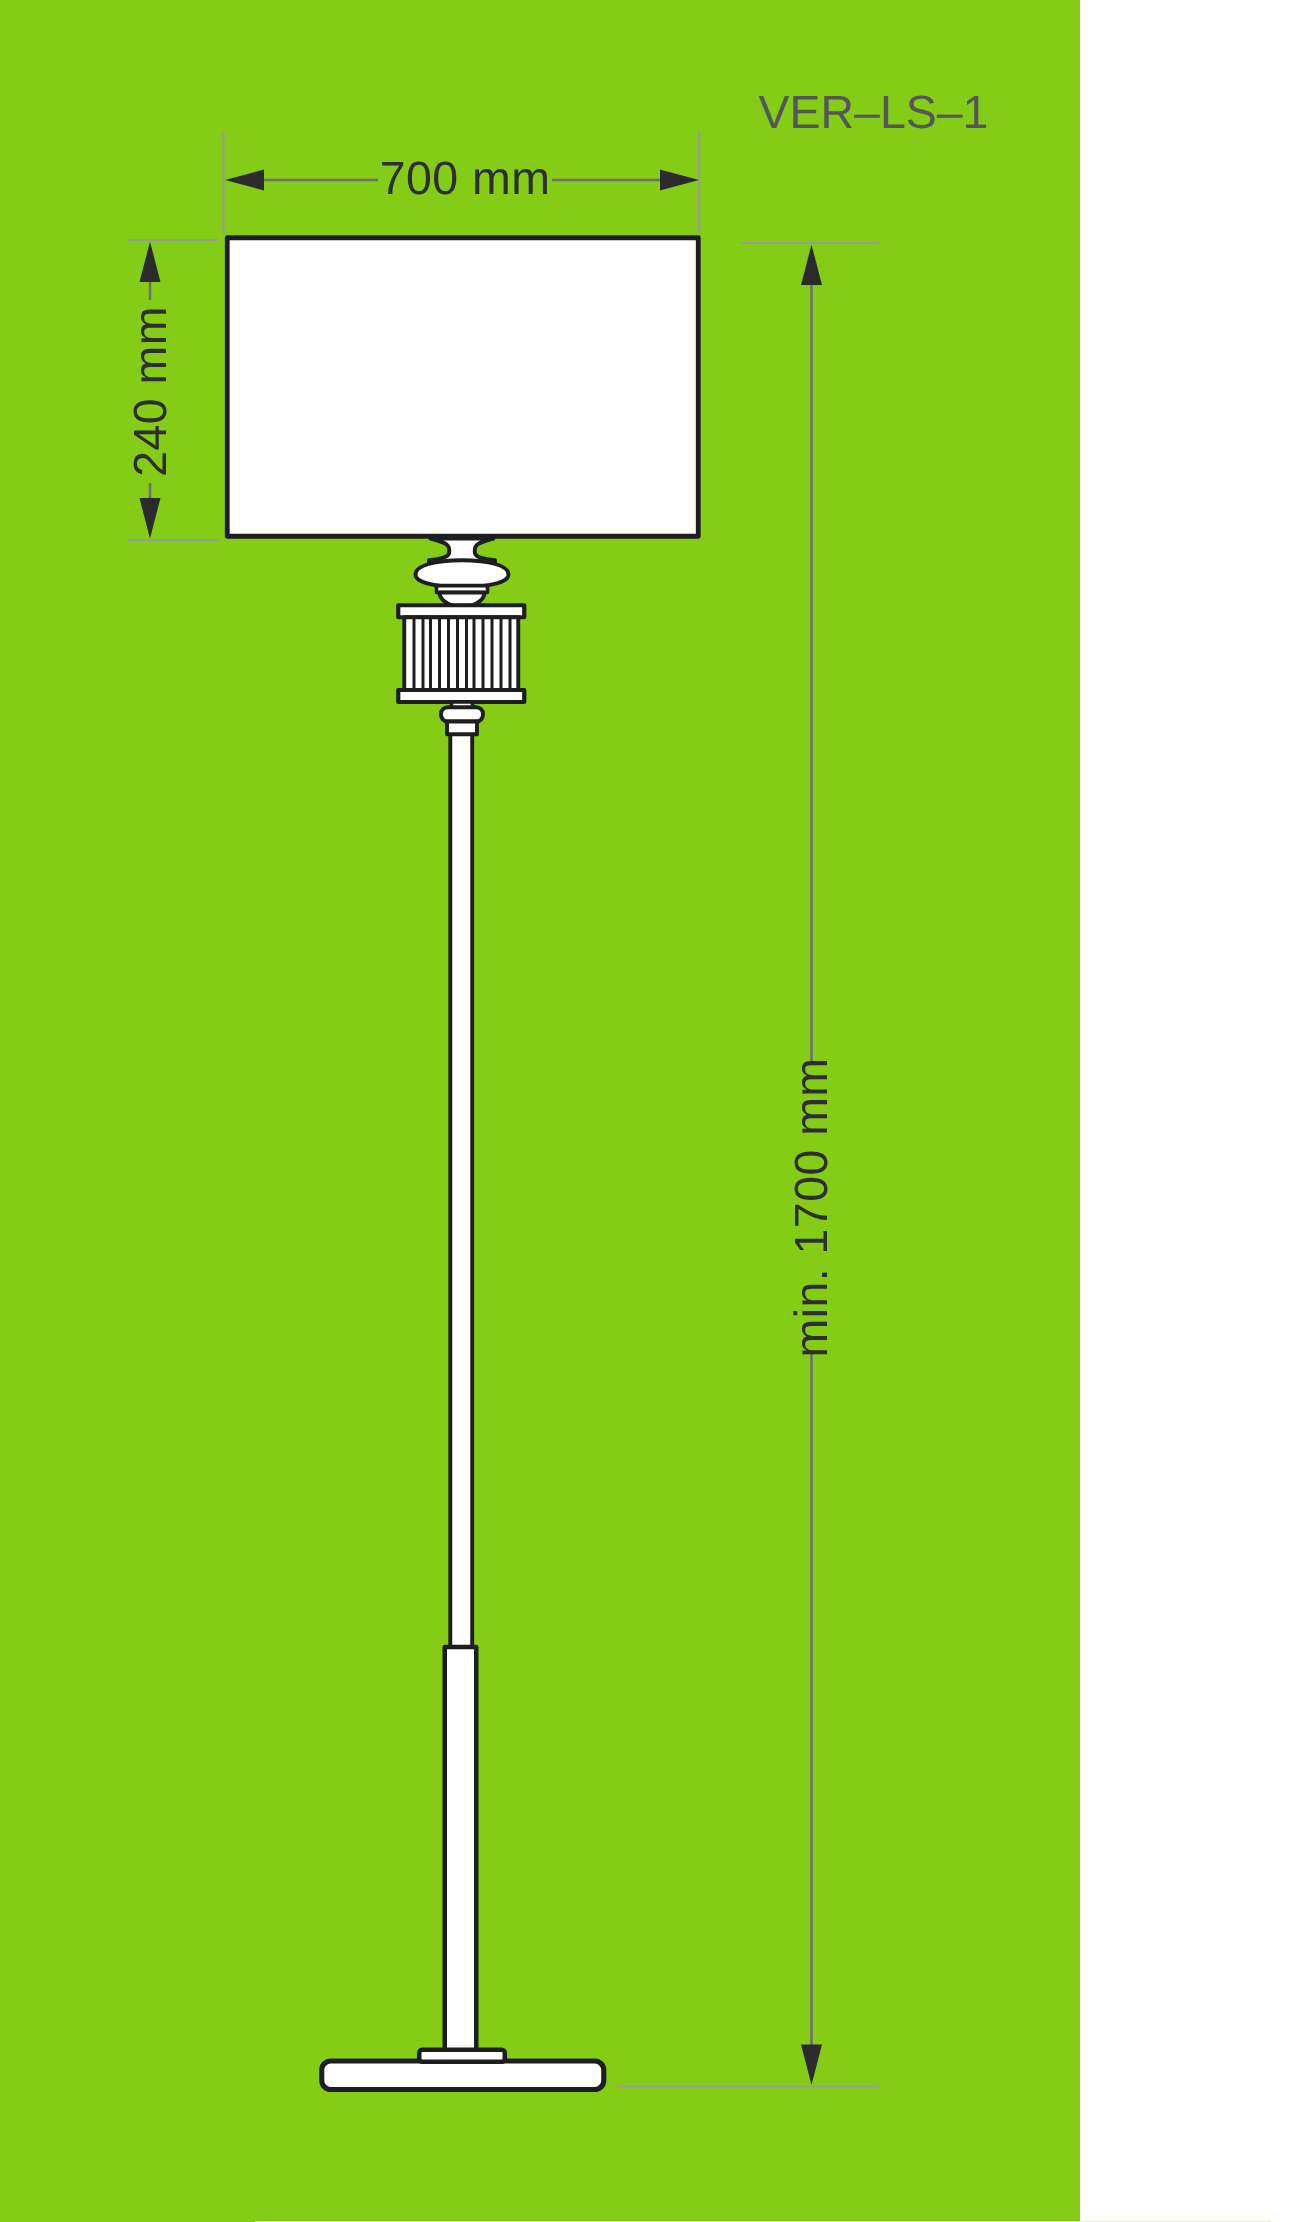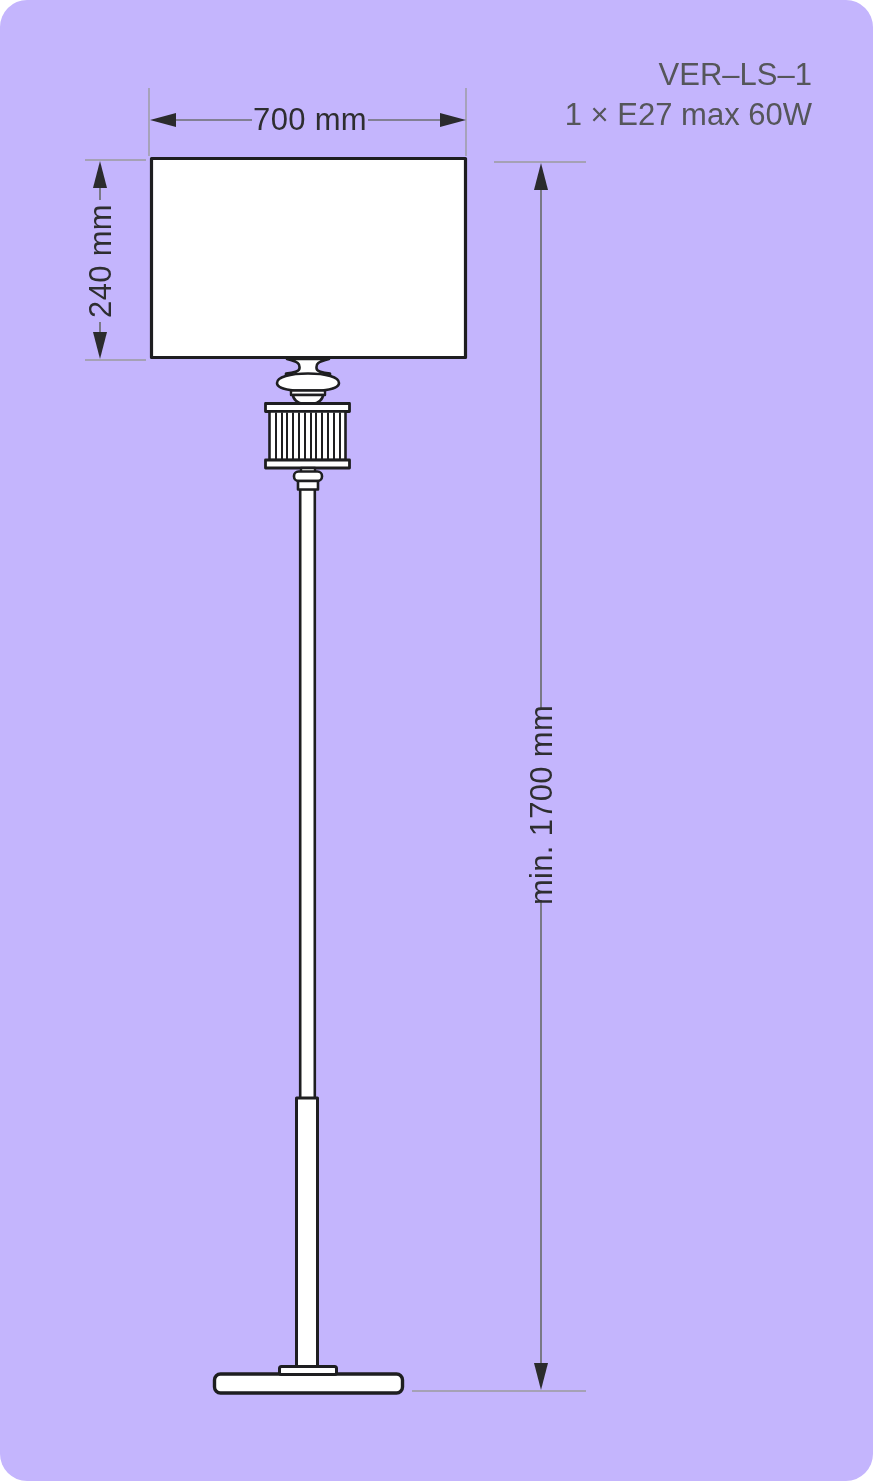--- a/index.html
+++ b/index.html
@@ -1,23 +1,22 @@
 <!DOCTYPE html>
 <html><head>
 <meta charset="utf-8">
 <style>
   html, body { margin: 0; padding: 0; background: #ffffff; }
   .canvas {
     position: relative;
-    width: 873px;
+    width: 720px;
     height: 1481px;
-    background: #c4b5fd;
+    background: #84cc16;
     font-family: "Liberation Sans", "DejaVu Sans", sans-serif;
     overflow: hidden;
-    border-radius: 27px;
   }
   .drawing-svg { position: absolute; left: 0; top: 0; }
   .label {
     position: absolute;
     white-space: nowrap;
     font-size: 31px;
     line-height: 1;
     color: #2e2e30;
     letter-spacing: 0.3px;
   }
@@ -106,19 +105,18 @@
       </g>
       <rect x="265.5" y="460" width="84" height="8" stroke-width="2.8"></rect>
 
       <rect x="301" y="468" width="14" height="5" stroke-width="2.4"></rect>
       <rect x="294" y="471.5" width="28" height="9.5" rx="4.5" stroke-width="2.6"></rect>
       <rect x="298" y="481" width="20" height="8.5" stroke-width="2.6"></rect>
     </g>
   </svg>
 
   <div class="product-text" style="top:59px;">VER–LS–1</div>
-  <div class="product-text" style="top:99px;">1 × E27 max 60W</div>
 
   <div class="label dim-h" style="left:310px; top:119px;">700 mm</div>
   <div class="label dim-v" style="left:100px; top:261px;">240 mm</div>
   <div class="label dim-v" style="left:541px; top:805px;">min. 1700 mm</div>
 
 </div>
 
 </body></html>

